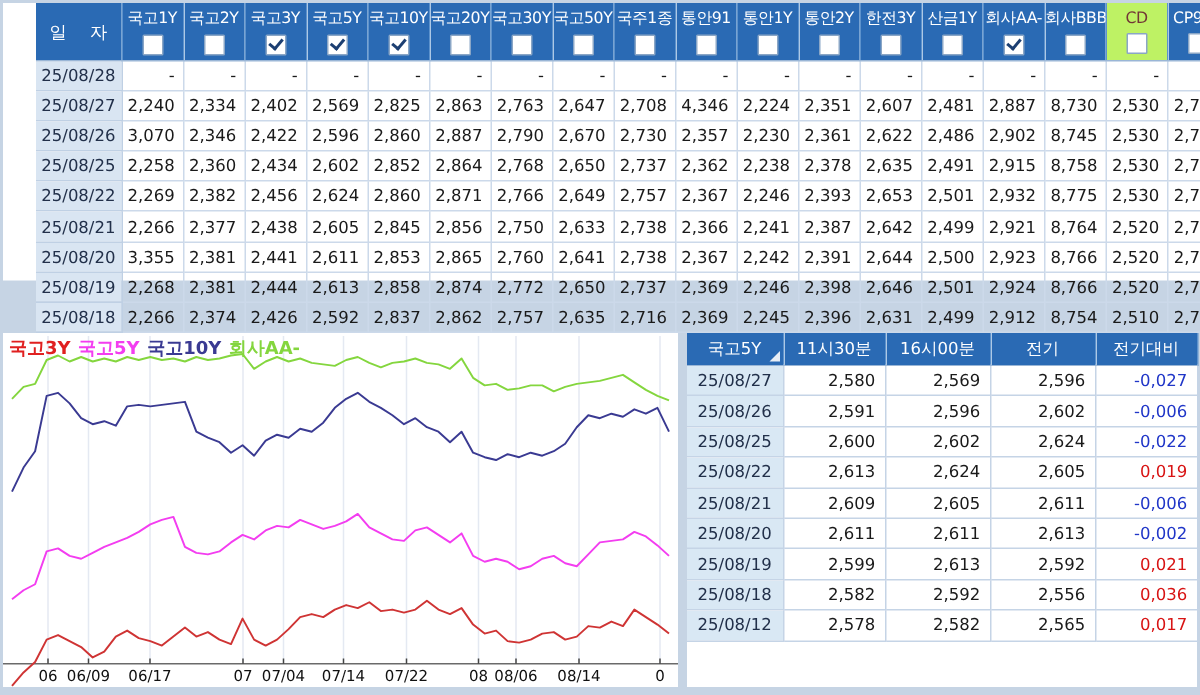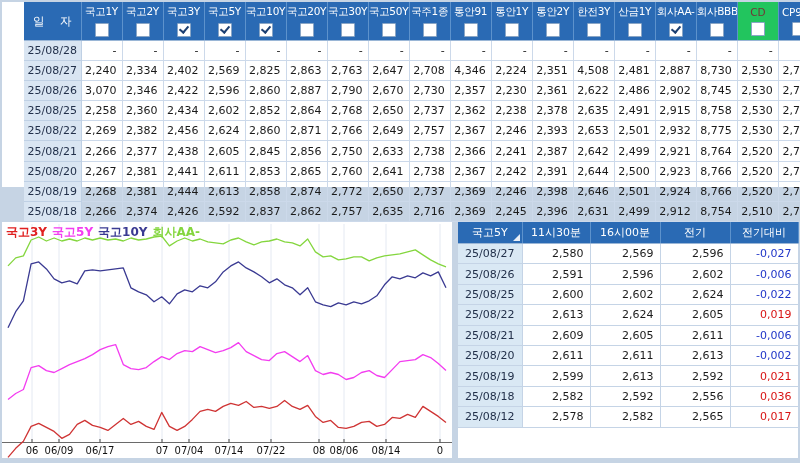--- a/index.html
+++ b/index.html
@@ -7,21 +7,21 @@
        font-family:"DejaVu Sans","Liberation Sans",sans-serif;}
   .panel{position:absolute;background:#fff;}
   
   #top-table{left:2px;top:2px;width:796px;height:185px;padding-left:22px;}
   table{border-collapse:collapse;table-layout:fixed;width:100%;}
   .tt th{background:#2a6ab4;color:#fff;font-size:10.5px;font-weight:normal;height:38px;
          border-right:1px solid #5d92cc;border-bottom:1px solid #9ab6d6;padding:0;
          vertical-align:middle;text-align:center;letter-spacing:-0.3px;overflow:hidden;white-space:nowrap;}
   .tt th .hl{margin-bottom:4px;}
   .tt th.dh{font-size:11.5px;letter-spacing:6px;text-indent:6px;}
-  .tt th.cdh{background:#22c55e;}
+  .tt th.cdh{background:#bef264;}
   .tt th.cdh .hl{color:#723636;}
   .cb{display:inline-block;width:12px;height:12px;background:#fff;border:1px solid #8aa6c6;
       border-radius:1px;position:relative;vertical-align:middle;cursor:pointer;}
   .cb.on::after{content:"";position:absolute;left:3px;top:0px;width:4px;height:7px;
       border-right:2px solid #1c3f72;border-bottom:2px solid #1c3f72;transform:rotate(40deg);}
   .tt td{height:19.1px;font-size:11px;color:#1a1a1a;text-align:right;padding:0 5px 0 0;
          border-right:1px solid #ccd9ea;border-bottom:1px solid #ccd9ea;white-space:nowrap;overflow:hidden;}
   .tt td.dc{background:#d9e5f2;text-align:center;padding:0;color:#22304a;border-color:#bfd0e4;}
   
   #chart-panel{left:2px;top:222px;width:450px;height:236px;}
@@ -117,21 +117,21 @@
           <td>2,402</td>
           <td>2,569</td>
           <td>2,825</td>
           <td>2,863</td>
           <td>2,763</td>
           <td>2,647</td>
           <td>2,708</td>
           <td>4,346</td>
           <td>2,224</td>
           <td>2,351</td>
-          <td>4,508</td>
+          <td>2,607</td>
           <td>2,481</td>
           <td>2,887</td>
           <td>8,730</td>
           <td>2,530</td>
           <td>2,710</td>
         </tr>
         <tr>
           <td class="dc">25/08/26</td>
           <td>3,070</td>
           <td>2,346</td>
@@ -210,21 +210,21 @@
           <td>2,387</td>
           <td>2,642</td>
           <td>2,499</td>
           <td>2,921</td>
           <td>8,764</td>
           <td>2,520</td>
           <td>2,710</td>
         </tr>
         <tr>
           <td class="dc">25/08/20</td>
-          <td>2,267</td>
+          <td>3,355</td>
           <td>2,381</td>
           <td>2,441</td>
           <td>2,611</td>
           <td>2,853</td>
           <td>2,865</td>
           <td>2,760</td>
           <td>2,641</td>
           <td>2,738</td>
           <td>2,367</td>
           <td>2,242</td>

